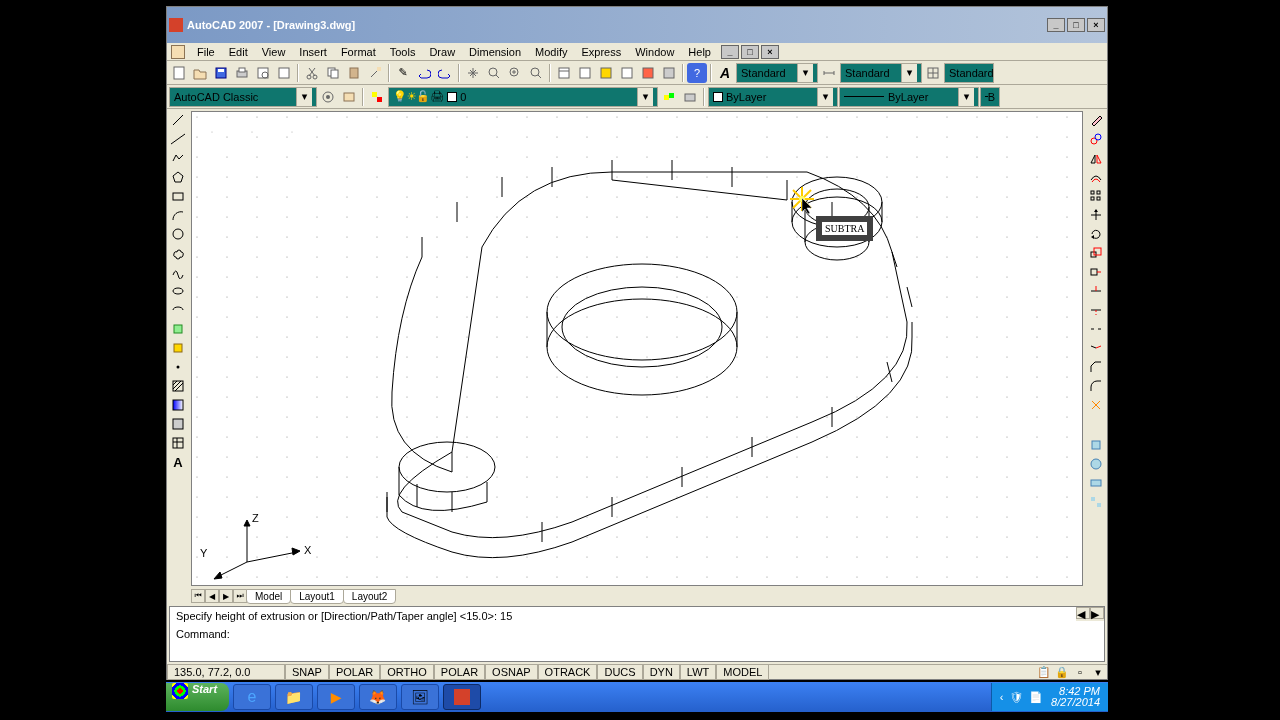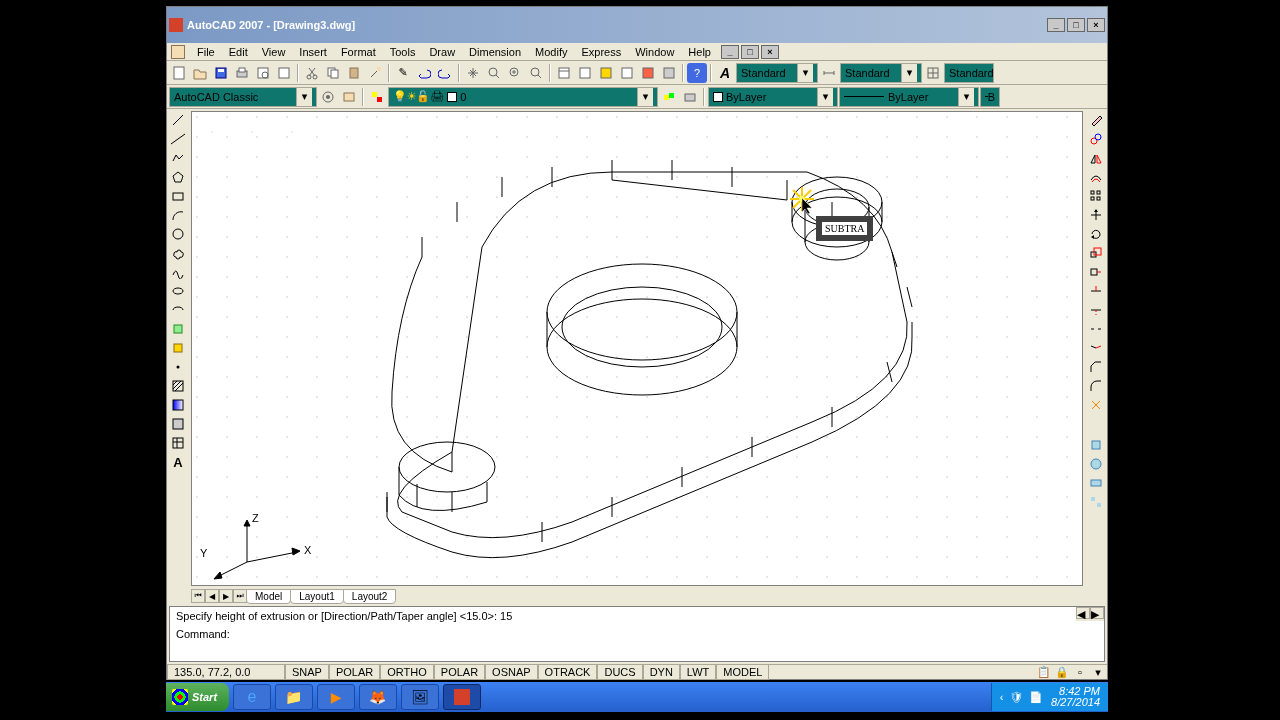--- a/index.html
+++ b/index.html
@@ -28,21 +28,21 @@
 .nav-btn { width: 14px; height: 14px; border: 1px solid #aca899; background: #ece9d8; display: flex; align-items: center; justify-content: center; font-size: 8px; cursor: pointer; }
 .tab { padding: 1px 8px; border: 1px solid #aca899; background: #fff; font-size: 10px; cursor: pointer; border-radius: 0 0 4px 4px; margin-left: -1px; }
 .tab.active { background: #fff; font-weight: normal; }
 .cmd-area { height: 56px; background: #fff; border: 1px solid #808080; margin: 2px; font-family: 'Courier New', monospace; font-size: 12px; overflow: hidden; display: flex; flex-direction: row; }
 .cmd-line { padding: 1px 4px; white-space: nowrap; }
 .cmd-scroll { height: 14px; background: #ece9d8; display: flex; }
 .cmd-scroll .sb-btn { width: 14px; height: 12px; border: 1px solid #aca899; background: #ece9d8; }
 .status-bar { height: 15px; background: #ece9d8; border-top: 1px solid #aca899; display: flex; align-items: center; font-size: 10px; }
 .status-cell { padding: 2px 6px; border: 1px solid #aca899; cursor: pointer; height: 16px; display: flex; align-items: center; }
 .taskbar { position: absolute; left: 166px; top: 682px; width: 942px; height: 30px; background: linear-gradient(to bottom, #3c81f3, #2560cc); display: flex; align-items: center; }
-.start-btn { height: 28px; padding: 0 12px 0 6px; background: linear-gradient(to bottom, #5db35d, #2e8b2e); color: #fff; font-weight: bold; display: flex; align-items: center; border-radius: 0 8px 8px 0; cursor: pointer; font-style: italic; }
+.start-btn { height: 28px; padding: 0 12px 0 6px; background: linear-gradient(to bottom, #5db35d, #2e8b2e); color: #fff; font-weight: bold; display: flex; align-items: flex-start; border-radius: 0 8px 8px 0; cursor: pointer; font-style: italic; }
 .start-btn::before { content: ''; width: 16px; height: 16px; background: radial-gradient(circle,#f00 25%,#0f0 25% 50%,#00f 50% 75%,#ff0 75%); margin-right: 4px; border-radius: 2px; }
 .task-item { width: 38px; height: 26px; margin-left: 4px; border: 1px solid #1a4aa8; background: #3a72d8; display: flex; align-items: center; justify-content: center; border-radius: 3px; cursor: pointer; }
 .task-item.active { background: #1e4ba8; border-color: #0d2a66; }
 .tray { margin-left: auto; height: 28px; background: #1590e7; display: flex; align-items: center; padding: 0 8px; color: #fff; border-left: 1px solid #0d5aa8; }
 .tray-time { text-align: right; font-size: 10px; line-height: 11px; font-style: italic; }
 .tooltip-box { position: absolute; background: #fff; border: 6px solid #404040; padding: 1px 3px; font-size: 10px; font-family: Liberation Serif, serif; }
 .cursor-spark { position: absolute; width: 24px; height: 24px; }
 </style>
 </head>
 <body>

